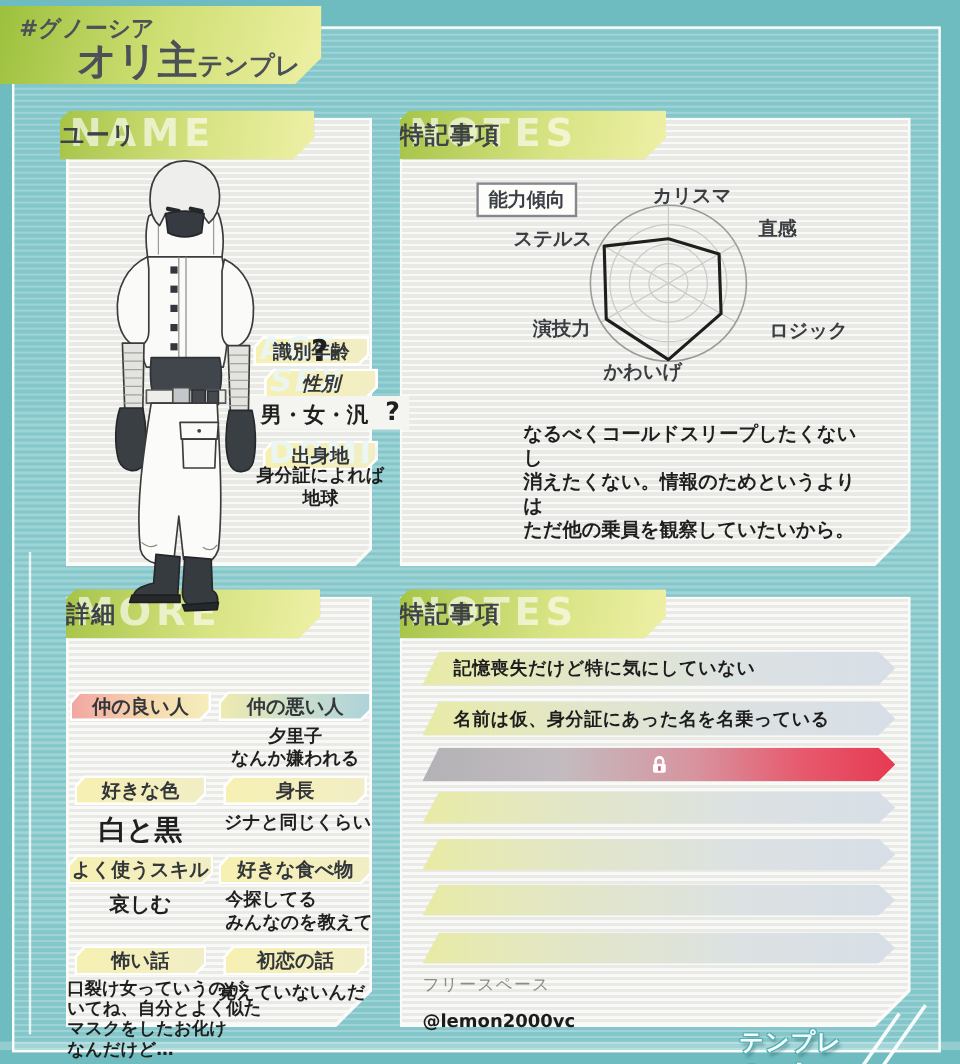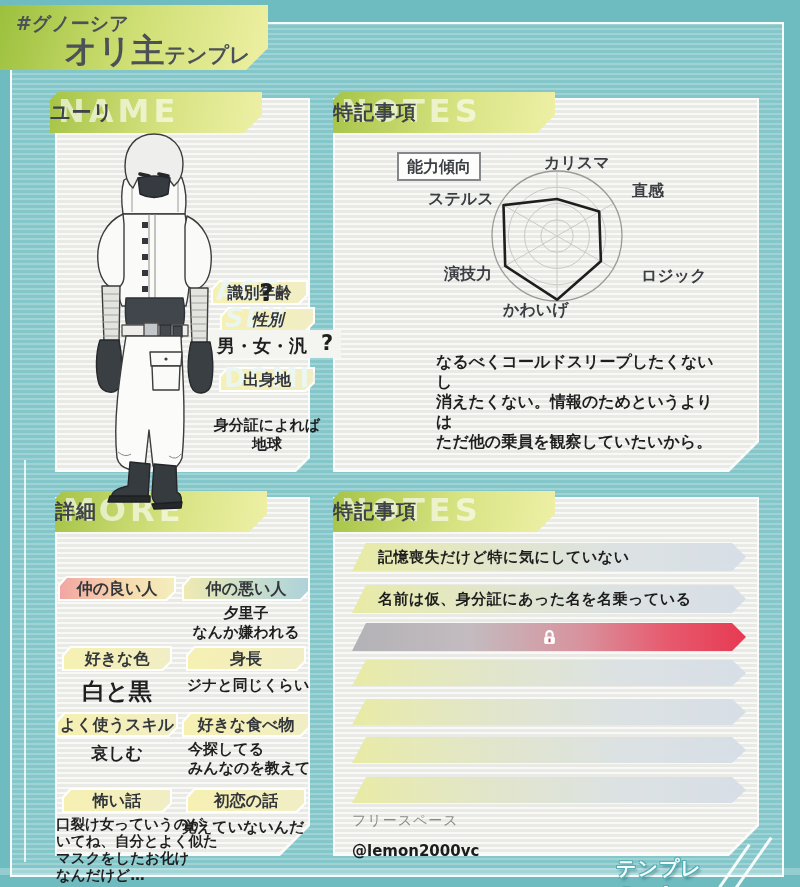--- a/index.html
+++ b/index.html
@@ -168,21 +168,21 @@
 </div>
 <div class="abs" style="left:205px;top:330px;width:136px;height:28px;background:#f4f4f1;"></div>
 <div class="abs val center" style="left:203px;top:334px;width:118px;font-size:18px;font-weight:600;">男・女・汎</div>
 <div class="abs val" style="left:321px;top:331px;font-size:21px;font-weight:bold;">?</div>
 
 <div class="abs chip" style="left:219px;top:367px;width:96px;">
   <span class="chip-ghost">DOMICILE</span>
   <div class="chip-in"></div>
   <span class="chip-label">出身地</span>
 </div>
-<div class="abs val center pre" style="left:196px;top:416px;width:142px;font-size:15px;font-weight:600;line-height:19px;">身分証によれば
+<div class="abs val center pre" style="left:196px;top:387px;width:142px;font-size:15px;font-weight:600;line-height:19px;">身分証によれば
 地球</div>
 
 <svg class="abs" style="left:86px;top:128px;z-index:6;" width="142" height="382" viewBox="0 0 142 382">
   <g stroke="#3c3c3c" stroke-width="1.4" fill="#fafaf8" stroke-linejoin="round">
 
     <path d="M38,52 L56,42 L80,42 L96,50 Q102,66 99,86 L37,86 Q34,66 38,52 Z"></path>
     <path d="M46,48 L46,84 M92,50 L92,84" fill="none" stroke="#9a9a96" stroke-width="1"></path>
 
     <path d="M37,86 C31,104 29,130 31,156 C32,168 34,174 36,178 L100,178 C104,162 106,130 101,98 L99,86 Z"></path>
     <path d="M63,86 V178 M69,86 V178" fill="none" stroke="#8a8a86" stroke-width="1"></path>

